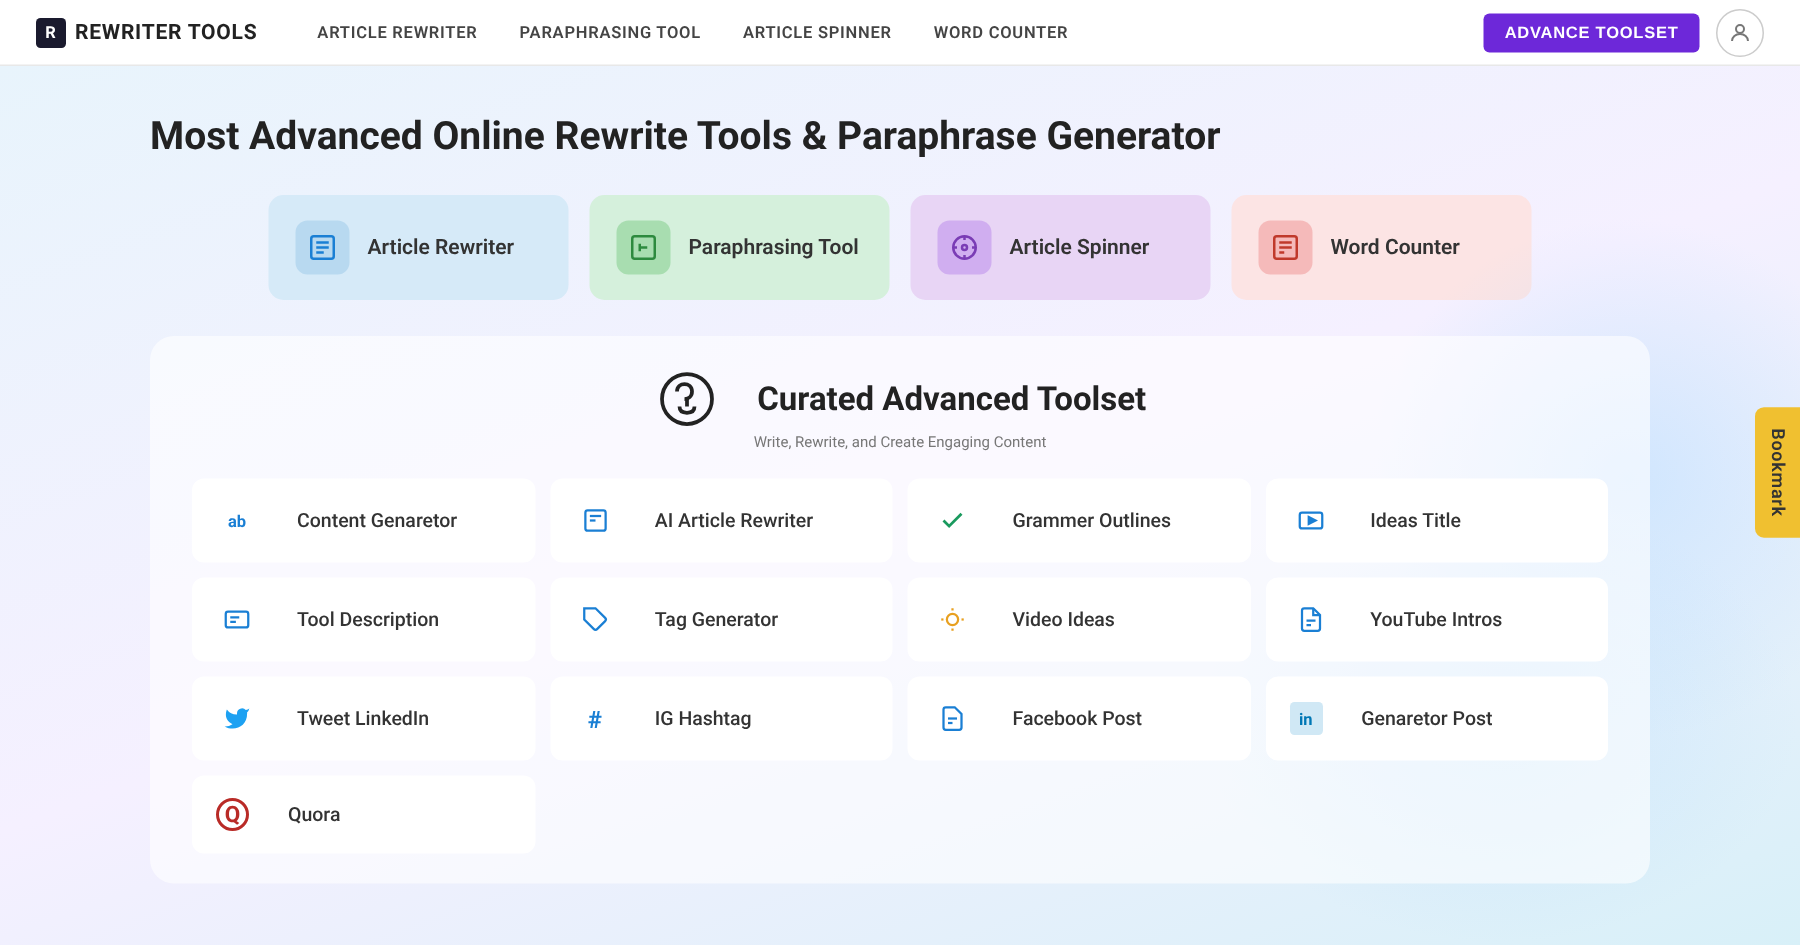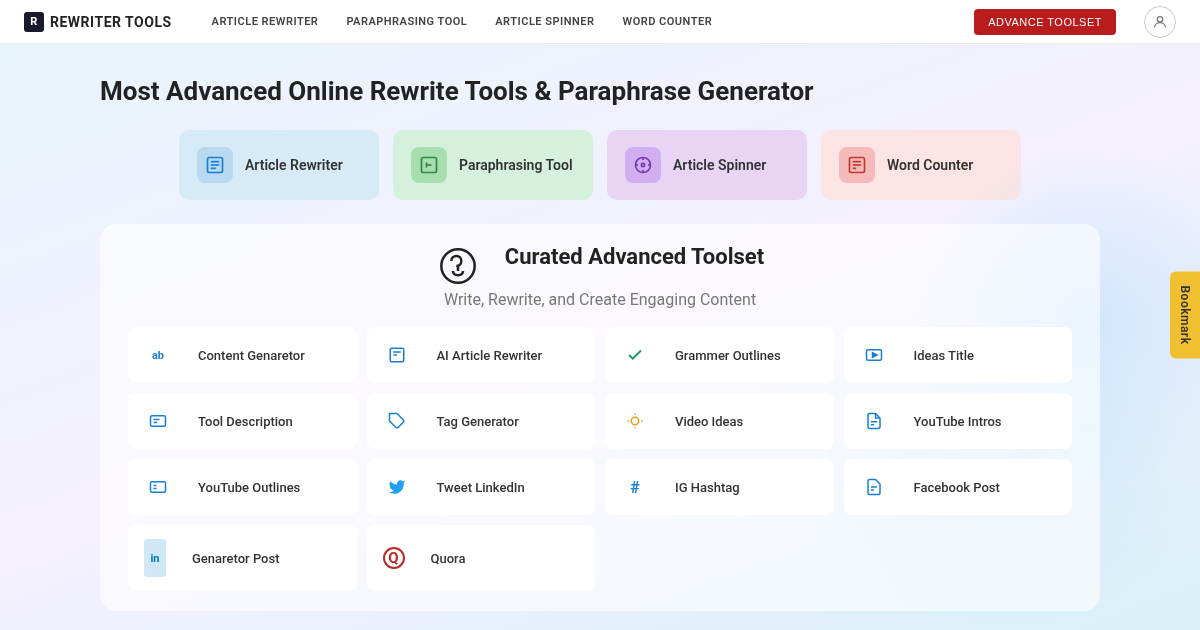--- a/index.html
+++ b/index.html
@@ -53,31 +53,31 @@
     }
     .navbar-link {
       font-size: 11px;
       font-weight: 600;
       color: #444;
       text-transform: uppercase;
       letter-spacing: 0.5px;
       cursor: pointer;
     }
     .navbar-btn-advance {
-      background: #b91c1c;
+      background: #6d28d9;
       color: #fff;
       border: none;
       border-radius: 4px;
       padding: 7px 14px;
       font-size: 11px;
-      font-weight: 400;
+      font-weight: 700;
       text-transform: uppercase;
       letter-spacing: 0.5px;
       cursor: pointer;
-      margin-right: 28px;
+      margin-right: 11px;
     }
     .navbar-avatar {
       width: 32px;
       height: 32px;
       border-radius: 50%;
       border: 1.5px solid #ccc;
       display: flex;
       align-items: center;
       justify-content: center;
       color: #777;
@@ -172,37 +172,38 @@
       position: relative;
     }
     .curated-header {
       display: flex;
       flex-direction: column;
       align-items: center;
       margin-bottom: 18px;
     }
     .curated-header-inner {
       display: flex;
+      align-items: center;
       gap: 25px;
     }
     .brain-icon {
       width: 44px;
       height: 44px;
       display: flex;
       align-items: center;
       justify-content: center;
       font-size: 36px;
     }
     .curated-title {
       font-size: 22px;
       font-weight: 700;
       color: #222;
     }
     .curated-subtitle {
-      font-size: 16px;
+      font-size: 10px;
       color: #777;
       margin-top: 2px;
       text-align: center;
     }
 
     
     .tools-grid {
       display: grid;
       grid-template-columns: repeat(4, 1fr);
       gap: 10px;
@@ -422,30 +423,20 @@
           <svg width="18" height="18" viewBox="0 0 24 24" fill="none" stroke="#1a7fd4" stroke-width="2">
             <path d="M14 2H6a2 2 0 00-2 2v16a2 2 0 002 2h12a2 2 0 002-2V8z"></path>
               <polyline points="14 2 14 8 20 8"></polyline>
               <line x1="8" y1="13" x2="16" y2="13"></line>
               <line x1="8" y1="17" x2="12" y2="17"></line>
           </svg>
         </div>
         <span>YouTube Intros</span>
       </div>
 
-      <div class="tool-item">
-        <div class="tool-item-icon">
-          <svg width="18" height="18" viewBox="0 0 24 24" fill="none" stroke="#1a7fd4" stroke-width="2">
-            <rect x="2" y="5" width="20" height="14" rx="2"></rect>
-              <line x1="6" y1="10" x2="10" y2="10"></line>
-              <line x1="6" y1="14" x2="10" y2="14"></line>
-          </svg>
-        </div>
-        <span>YouTube Outlines</span>
-      </div>
 
       <div class="tool-item">
         <div class="tool-item-icon">
           <svg width="18" height="18" viewBox="0 0 24 24" fill="#1da1f2">
             <path d="M23 3a10.9 10.9 0 01-3.14 1.53 4.48 4.48 0 00-7.86 3v1A10.66 10.66 0 013 4s-4 9 5 13a11.64 11.64 0 01-7 2c9 5 20 0 20-11.5a4.5 4.5 0 00-.08-.83A7.72 7.72 0 0023 3z"></path>
           </svg>
         </div>
         <span>Tweet LinkedIn</span>
       </div>
 
@@ -459,21 +450,21 @@
           <svg width="18" height="18" viewBox="0 0 24 24" fill="none" stroke="#1a7fd4" stroke-width="2">
             <path d="M14 2H6a2 2 0 00-2 2v16a2 2 0 002 2h12a2 2 0 002-2V8z"></path>
               <line x1="8" y1="12" x2="16" y2="12"></line>
               <line x1="8" y1="16" x2="12" y2="16"></line>
           </svg>
         </div>
         <span>Facebook Post</span>
       </div>
 
       <div class="tool-item">
-        <div class="tool-item-icon" style="font-size:11px;font-weight:700;color:#0077b5;background:#d0e8f5;width:22px;height:38px;border-radius:3px;display:flex;align-items:center;justify-content:center;">in</div>
+        <div class="tool-item-icon" style="font-size:11px;font-weight:700;color:#0077b5;background:#d0e8f5;width:22px;height:22px;border-radius:3px;display:flex;align-items:center;justify-content:center;">in</div>
         <span>Genaretor Post</span>
       </div>
 
       <div class="tool-item">
         <div class="tool-item-icon" style="font-size:15px;font-weight:700;color:#b92b27;border:2px solid #b92b27;width:22px;height:22px;border-radius:50%;display:flex;align-items:center;justify-content:center;">Q</div>
         <span>Quora</span>
       </div>
 
     </div>
   </div>

